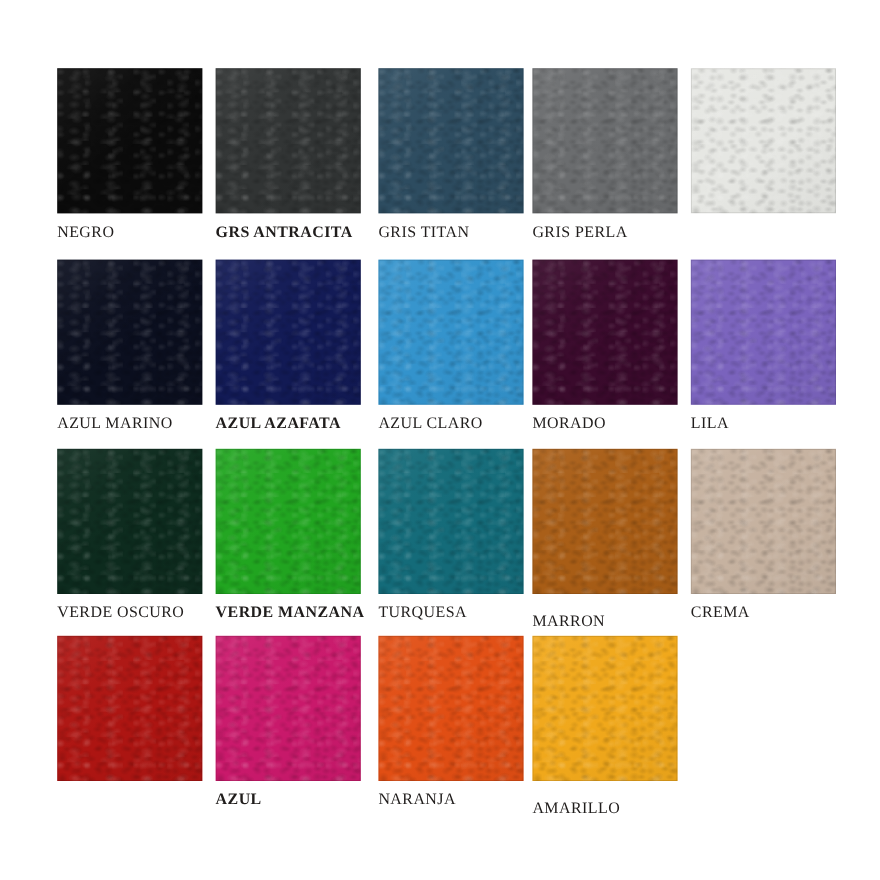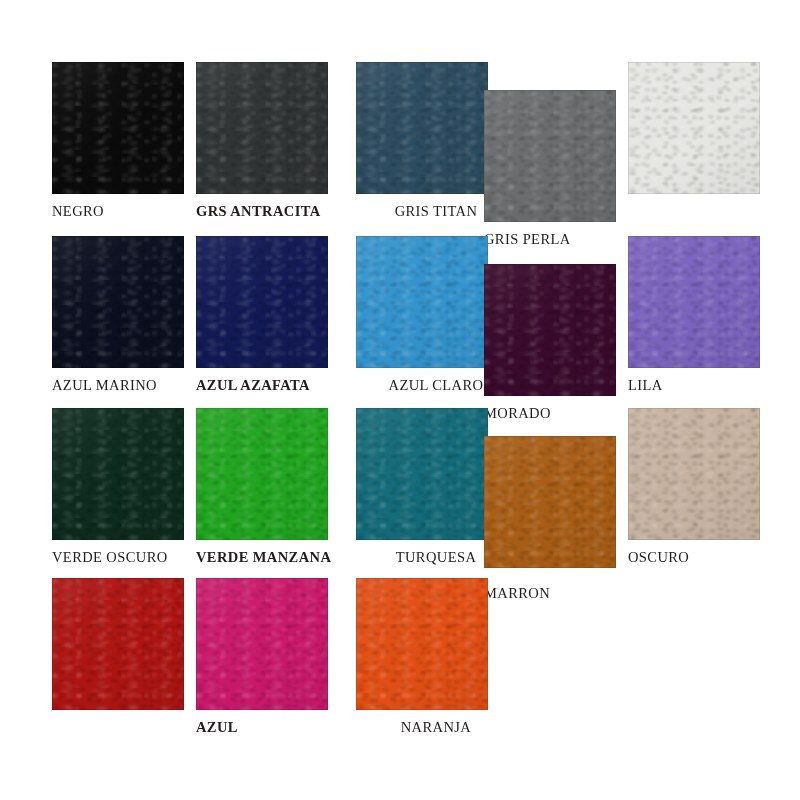--- a/index.html
+++ b/index.html
@@ -36,22 +36,22 @@
   .swatch-row.row-3 { top: 578px; }
 
   .swatch-cell {
     position: absolute;
     top: 0;
     width: 146px;
     height: 172px;
   }
   .swatch-cell.col-0 { left: 52px; }
   .swatch-cell.col-1 { left: 196px; font-weight: bold; }
-  .swatch-cell.col-2 { left: 356px; text-align: center; }
-  .swatch-cell.col-3 { left: 484px; margin-top: 28px; }
+  .swatch-cell.col-2 { left: 344px; }
+  .swatch-cell.col-3 { left: 484px; }
   .swatch-cell.col-4 { left: 628px; }
 
   .swatch-chip {
     position: relative;
     width: 132px;
     height: 132px;
     overflow: hidden;
     background-color: #888;
   }
 
@@ -232,21 +232,21 @@
           <div class="edge"></div>
         </div>
         <div class="swatch-label nudge-down">MARRON</div>
       </div>
       <div class="swatch-cell col-4">
         <div class="swatch-chip" style="background-color: rgb(198, 178, 160);">
           <div class="grain"></div>
           <div class="sheen"></div>
           <div class="edge"></div>
         </div>
-        <div class="swatch-label">OSCURO</div>
+        <div class="swatch-label">CREMA</div>
       </div>
     </div>
     <div class="swatch-row row-3">
       <div class="swatch-cell col-0">
         <div class="swatch-chip" style="background-color: rgb(173, 21, 18);">
           <div class="grain"></div>
           <div class="sheen"></div>
           <div class="edge"></div>
         </div>
       </div>
@@ -259,14 +259,22 @@
         <div class="swatch-label">AZUL</div>
       </div>
       <div class="swatch-cell col-2">
         <div class="swatch-chip" style="background-color: rgb(225, 78, 20);">
           <div class="grain"></div>
           <div class="sheen"></div>
           <div class="edge"></div>
         </div>
         <div class="swatch-label">NARANJA</div>
       </div>
+      <div class="swatch-cell col-3">
+        <div class="swatch-chip" style="background-color: rgb(240, 168, 27);">
+          <div class="grain"></div>
+          <div class="sheen"></div>
+          <div class="edge"></div>
+        </div>
+        <div class="swatch-label nudge-down">AMARILLO</div>
+      </div>
     </div>
   </div>
 
 </body></html>

